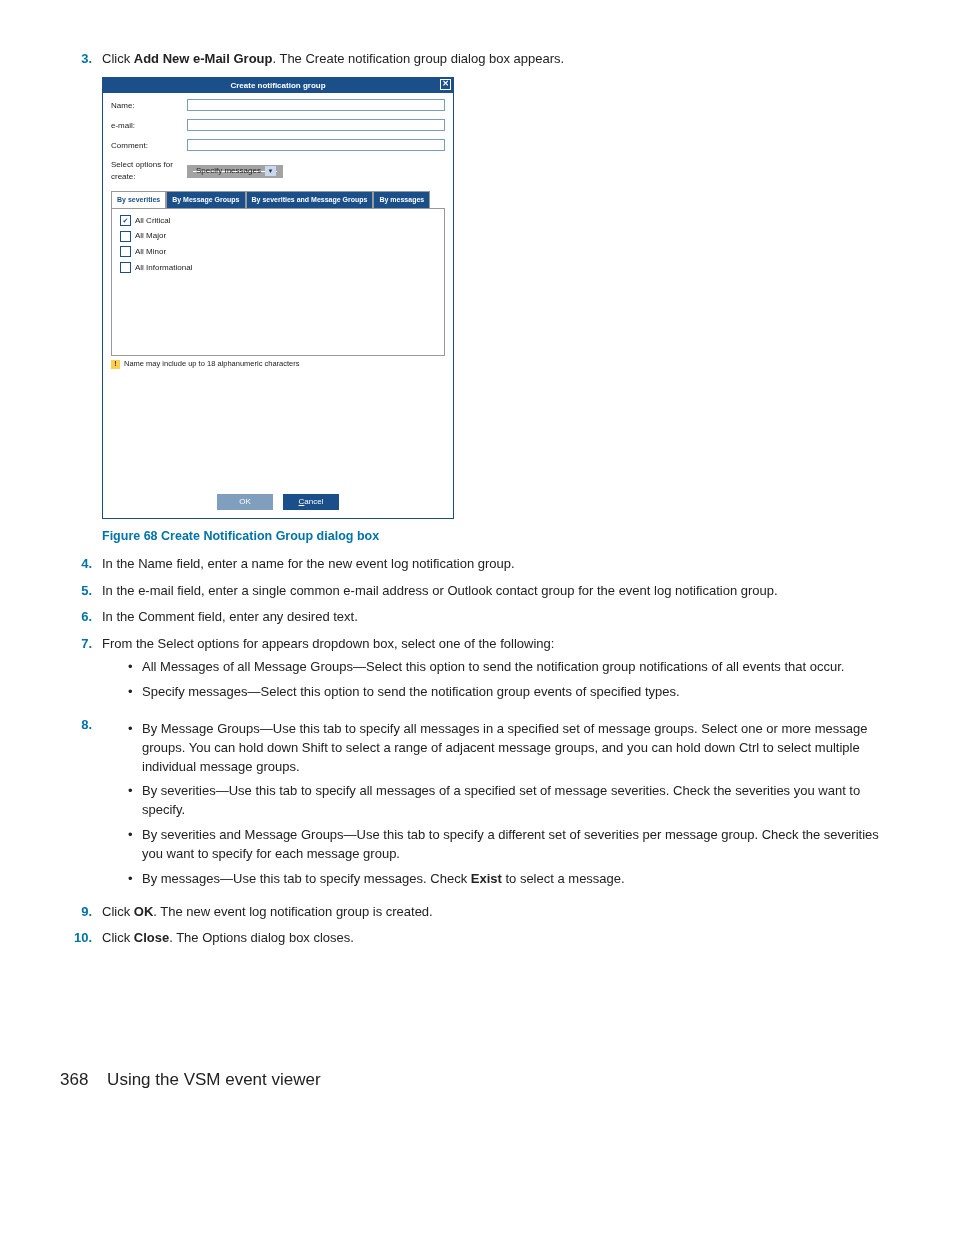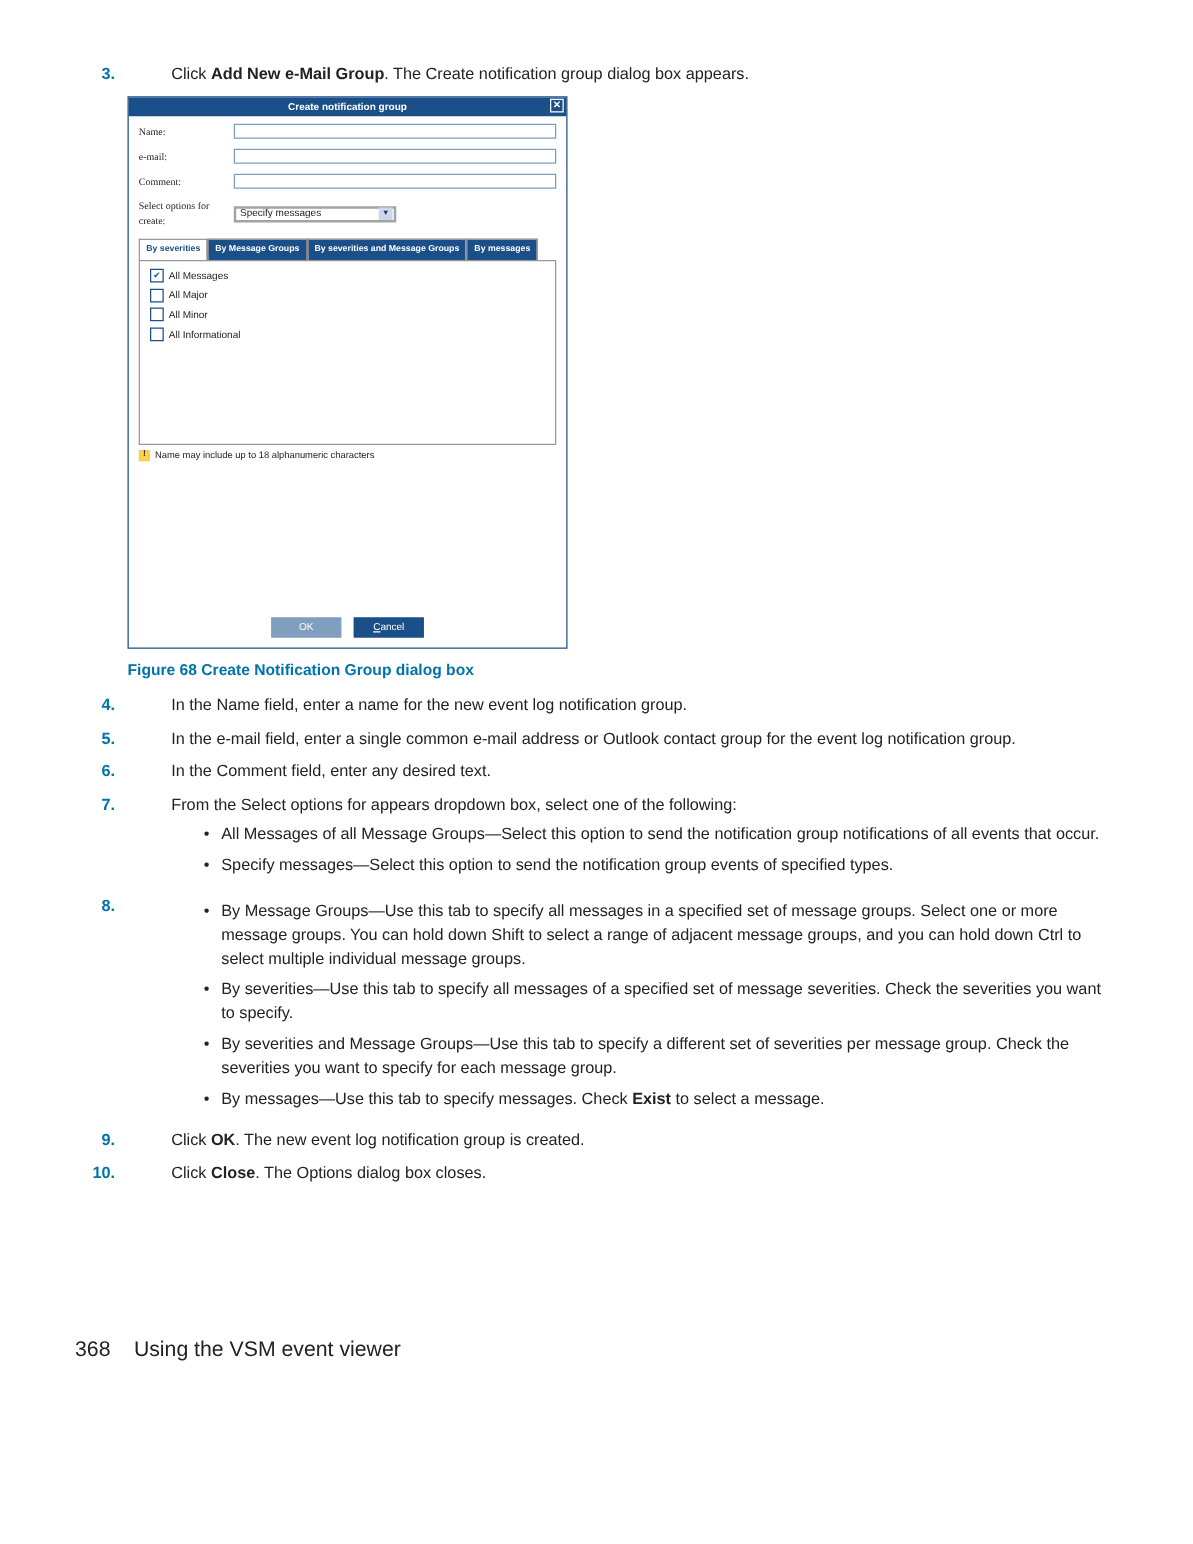--- a/index.html
+++ b/index.html
@@ -14,21 +14,21 @@
   }
   .step-row { display: flex; margin-bottom: 8px; }
   .step-num {
     color: #0073a8;
     font-weight: bold;
     width: 32px;
     flex-shrink: 0;
     text-align: right;
     padding-right: 10px;
   }
-  .step-text { flex: 1; margin-left: 35px; }
+  .step-text { flex: 1; }
   .step-text b { font-weight: bold; }
   .sub-list { margin: 4px 0 6px 26px; }
   .sub-item { display: flex; margin-bottom: 6px; }
   .bullet { width: 14px; flex-shrink:0; }
   .sub-text { flex:1; }
   .figure-wrap { margin: 4px 0 8px 42px; }
   .figure-caption {
     color: #0073a8;
     font-weight: bold;
     margin: 8px 0 10px 42px;
@@ -56,27 +56,27 @@
     position: absolute; right: 2px; top: 1px;
     border: 1px solid #fff;
     width: 9px; height: 9px;
     line-height: 8px;
     font-size: 8px;
     text-align: center;
     cursor: pointer;
   }
   .dialog-body { padding: 6px 8px 0 8px; }
   .form-row { display: flex; align-items: center; margin-bottom: 8px; }
-  .form-label { width: 76px; font-size: 8px; font-family: Liberation Serif, serif; }
+  .form-label { width: 76px; font-size: 8px; }
   .form-input {
     flex: 1; height: 12px; border: 1px solid #7b9ebd;
     font-size: 8px; padding: 0 2px; box-sizing: border-box;
   }
   .form-select {
-    width: 130px; height: 13px; border: 2px solid #a3a3a3;
+    width: 96px; height: 13px; border: 6px solid #a3a3a3;
     font-size: 8px; display:flex; align-items:center; justify-content:space-between;
     padding: 0 1px 0 3px; box-sizing: border-box;
   }
   .select-arrow {
     width: 11px; height: 10px; background: #c9d8ef;
     display:flex; align-items:center; justify-content:center;
     font-size: 6px; color: #333;
   }
   .tabs { display:flex; margin-top: 2px; }
   .tab {
@@ -163,21 +163,21 @@
       </div>
       <div class="tabs">
         <div class="tab active">By severities</div>
         <div class="tab">By Message Groups</div>
         <div class="tab">By severities and Message Groups</div>
         <div class="tab">By messages</div>
       </div>
       <div class="tab-pane">
         <div class="check-row">
           <div class="check-box">✔</div>
-          <span>All Messages</span>
+          <span>All Critical</span>
         </div>
         <div class="check-row">
           <div class="check-box"></div>
           <span>All Major</span>
         </div>
         <div class="check-row">
           <div class="check-box"></div>
           <span>All Minor</span>
         </div>
         <div class="check-row">

